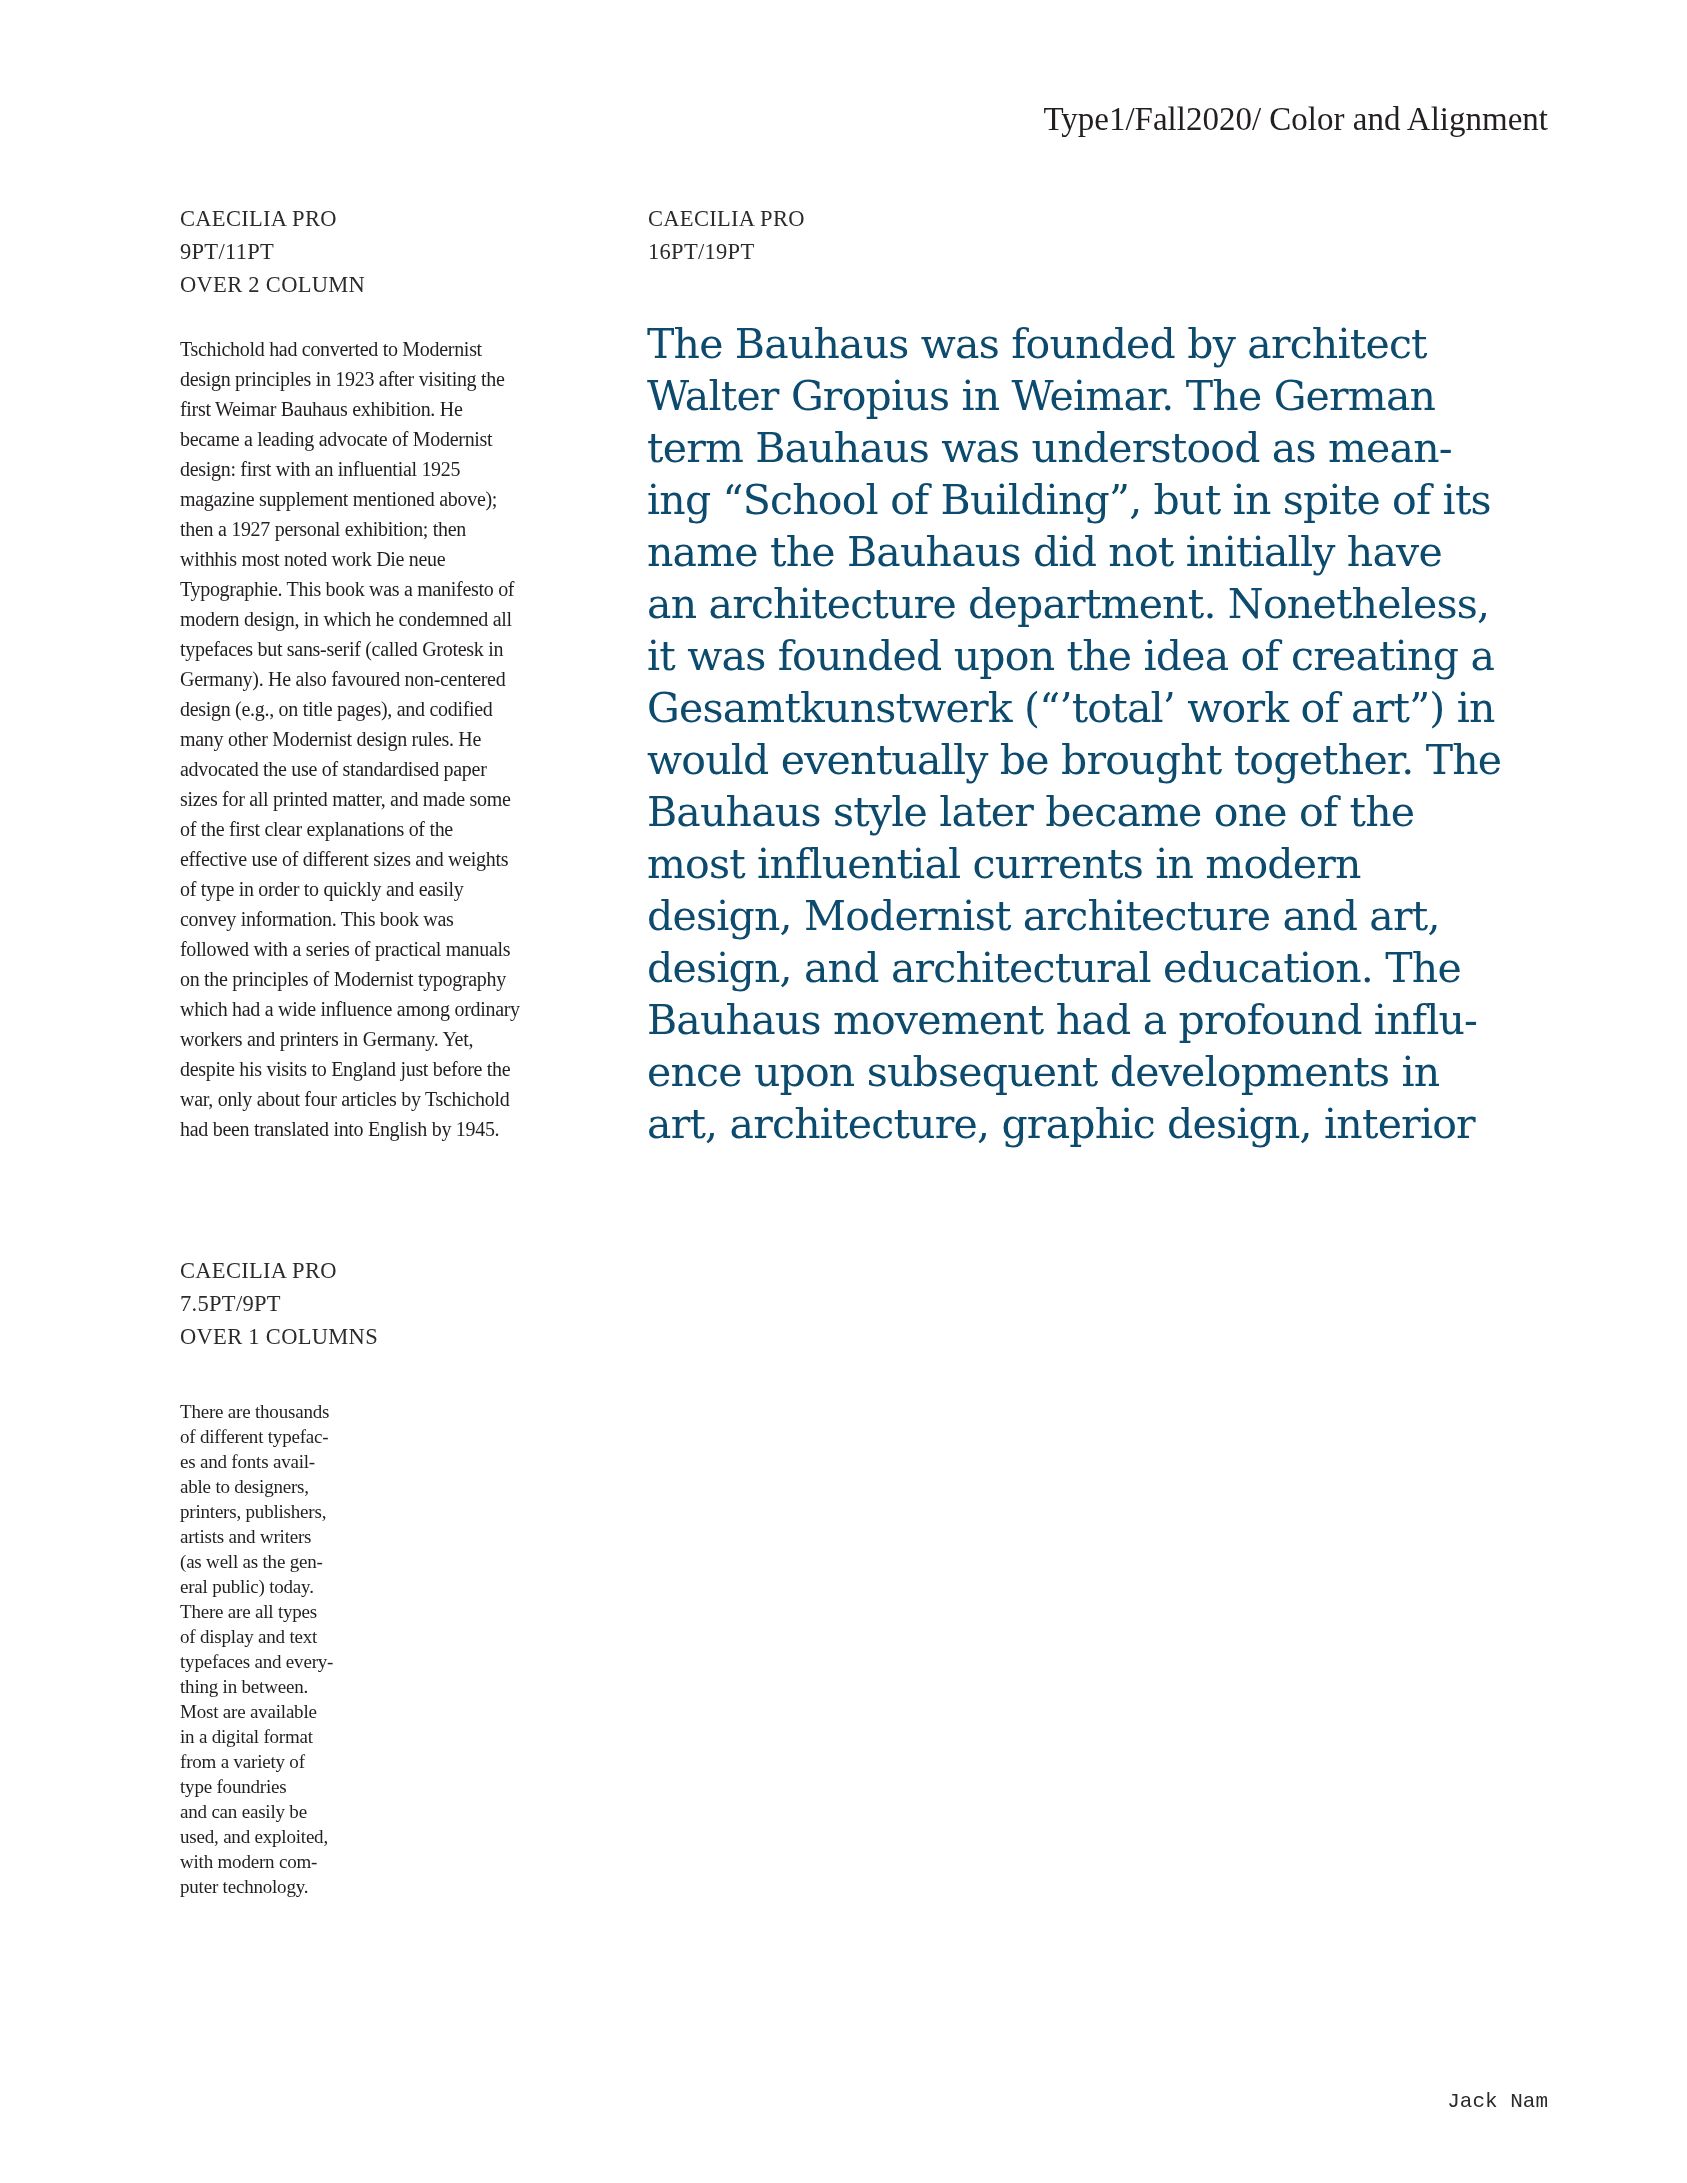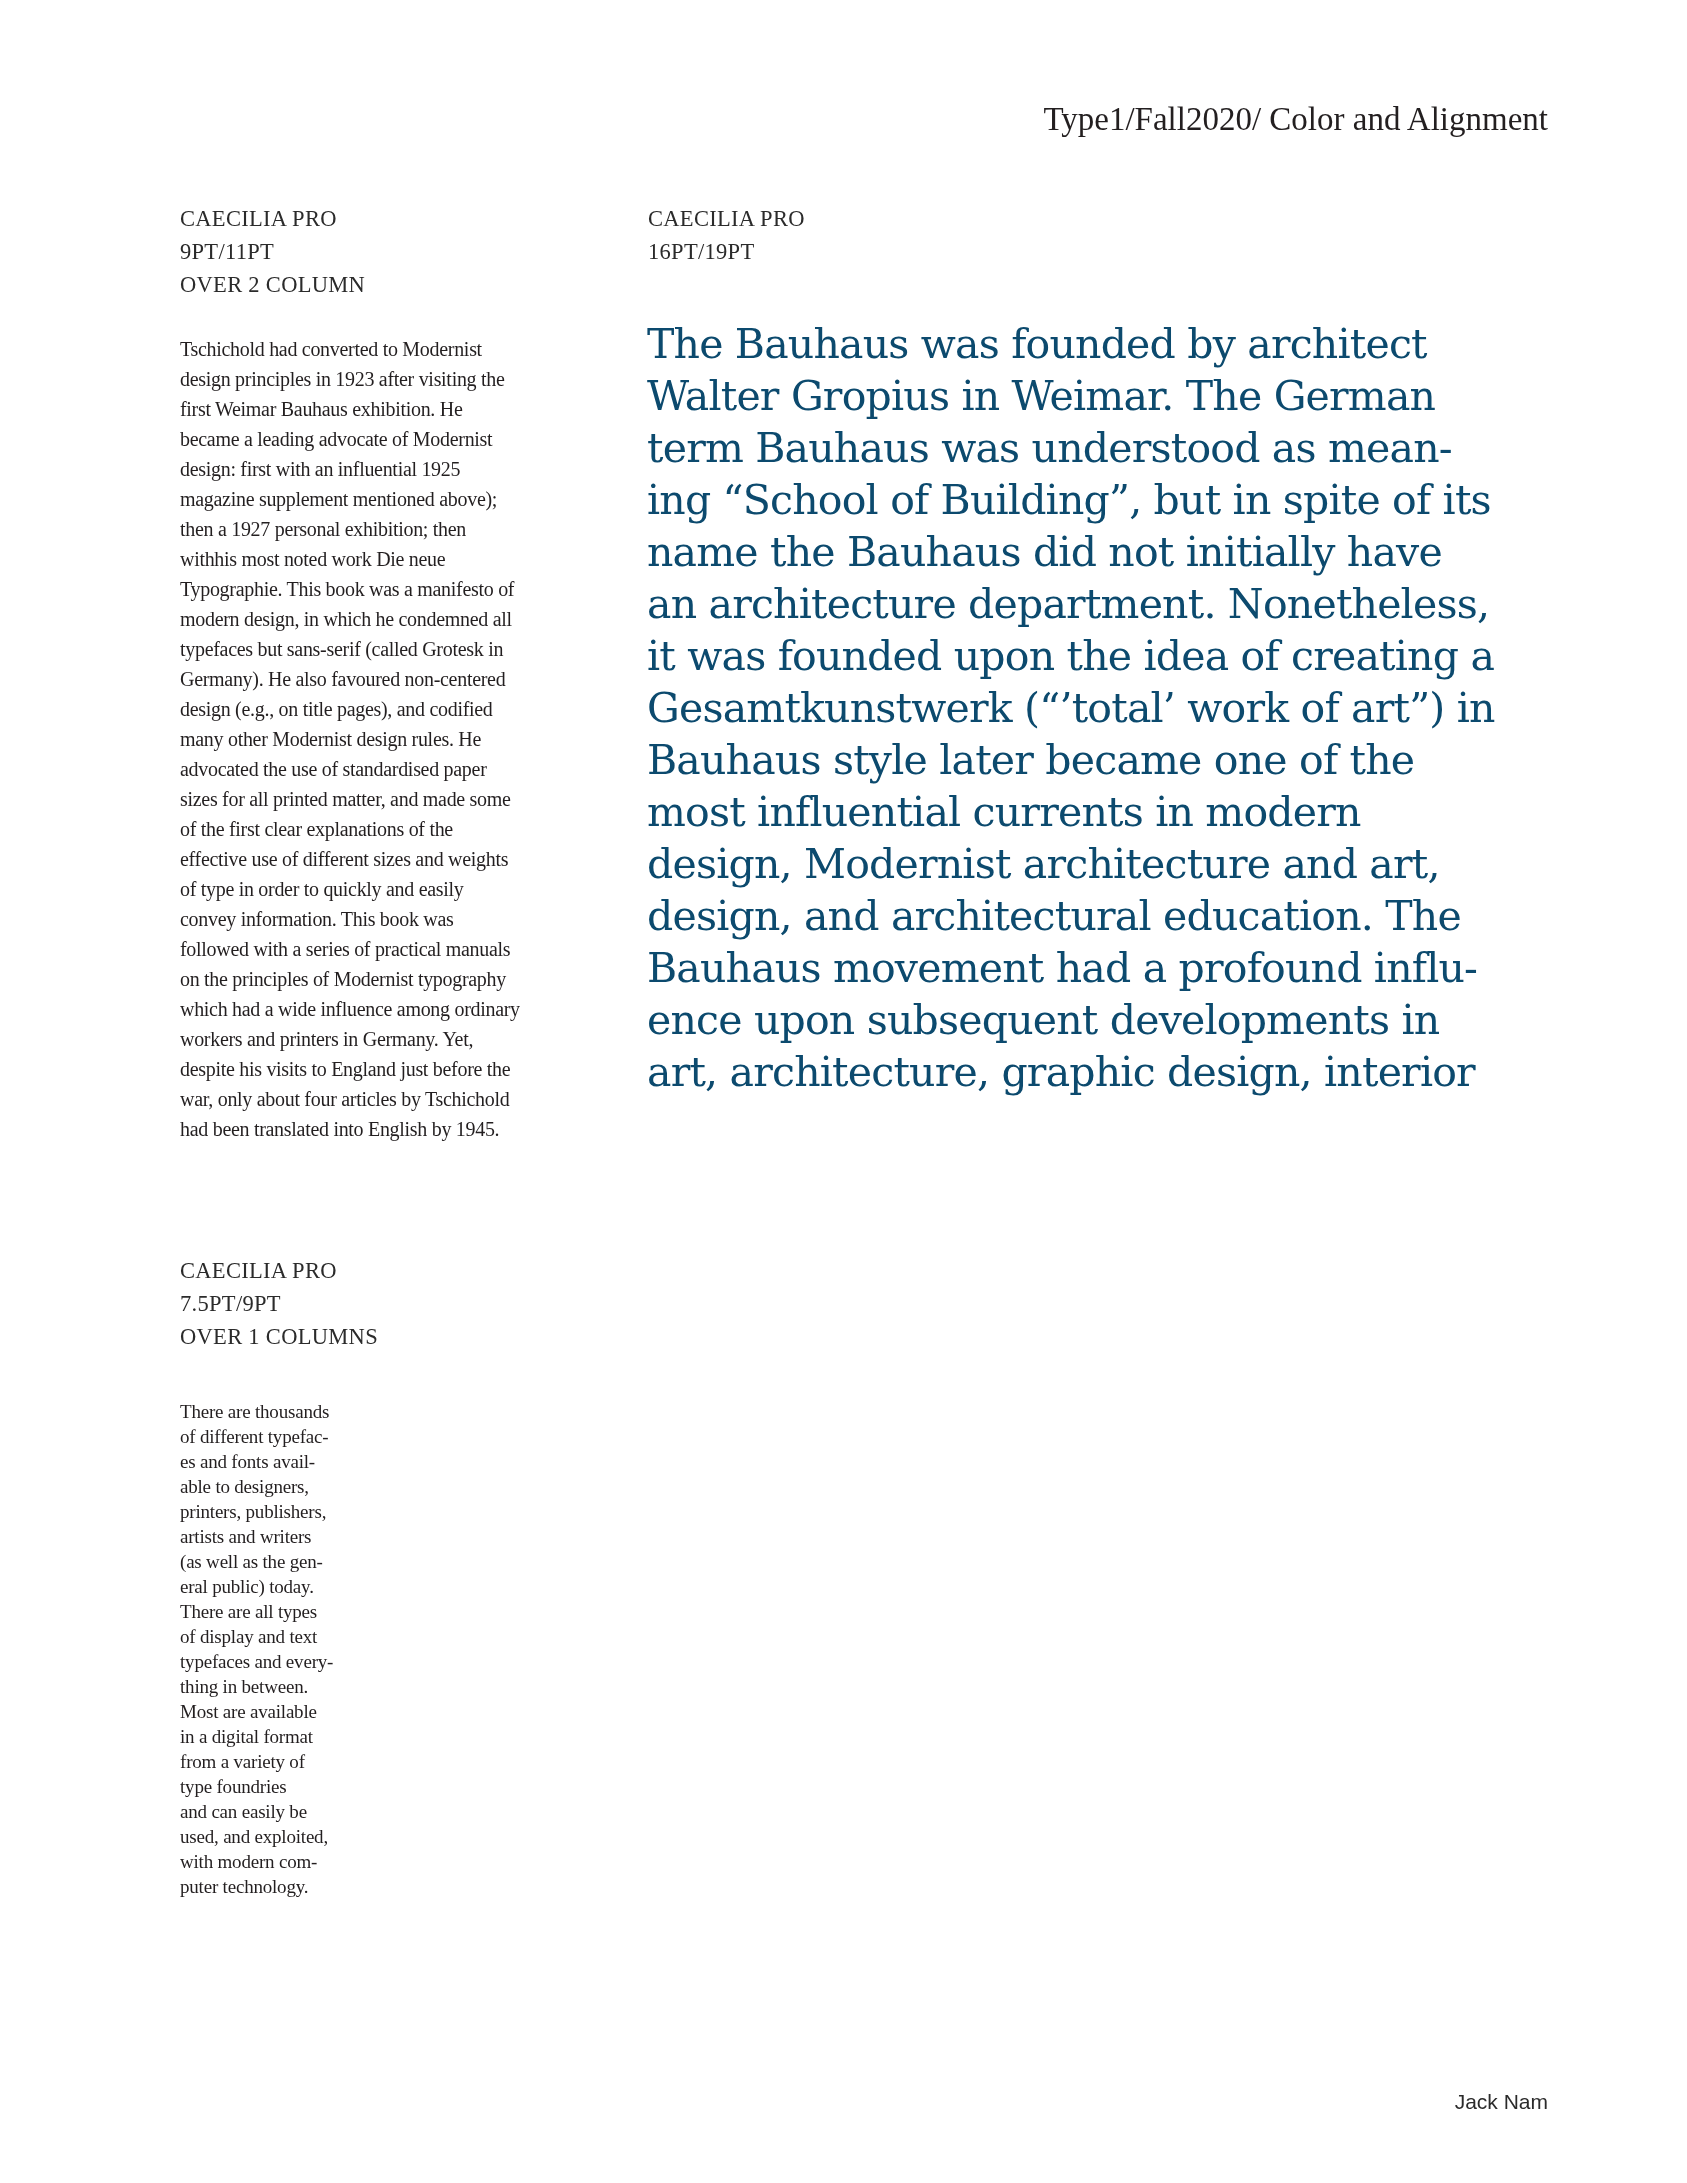--- a/index.html
+++ b/index.html
@@ -29,21 +29,21 @@
   }
   .body-large div { white-space: nowrap; }
   .body-tiny {
     font-family: Liberation Serif, serif;
     font-size: 19px; line-height: 25px; letter-spacing: -0.2px;
     color: #231f20;
   }
   .body-tiny div { white-space: nowrap; }
   .footer {
     right: 139px; top: 2089px;
-    font-family: Liberation Sans, sans-serif;
+    font-family: Liberation Mono, monospace;
     font-size: 21px; line-height: 26.5px; white-space: nowrap; color: #2b2b2b;
   }
 </style>
 </head>
 <body>
 
 <div class="abs header">Type1/Fall2020/ Color and Alignment</div>
 
 <div class="abs label" style="left:180px; top:202px;">
   <div>CAECILIA PRO</div>
@@ -86,20 +86,21 @@
 </div>
 <div class="abs body-large" style="left:647px; top:318px;">
   <div>The Bauhaus was founded by architect</div>
   <div>Walter Gropius in Weimar.  The German</div>
   <div>term Bauhaus was understood as mean-</div>
   <div>ing “School of Building”, but in spite of its</div>
   <div>name the Bauhaus did not initially have</div>
   <div>an architecture department. Nonetheless,</div>
   <div>it was founded upon the idea of creating a</div>
   <div>Gesamtkunstwerk (“’total’ work of art”) in</div>
+  <div>would eventually be brought together. The</div>
   <div>Bauhaus style later became one of the</div>
   <div>most influential currents in modern</div>
   <div>design, Modernist architecture and art,</div>
   <div>design, and architectural education. The</div>
   <div>Bauhaus movement had a profound influ-</div>
   <div>ence upon subsequent developments in</div>
   <div>art, architecture, graphic design, interior</div>
 </div>
 
 <div class="abs label" style="left:180px; top:1254px;">

